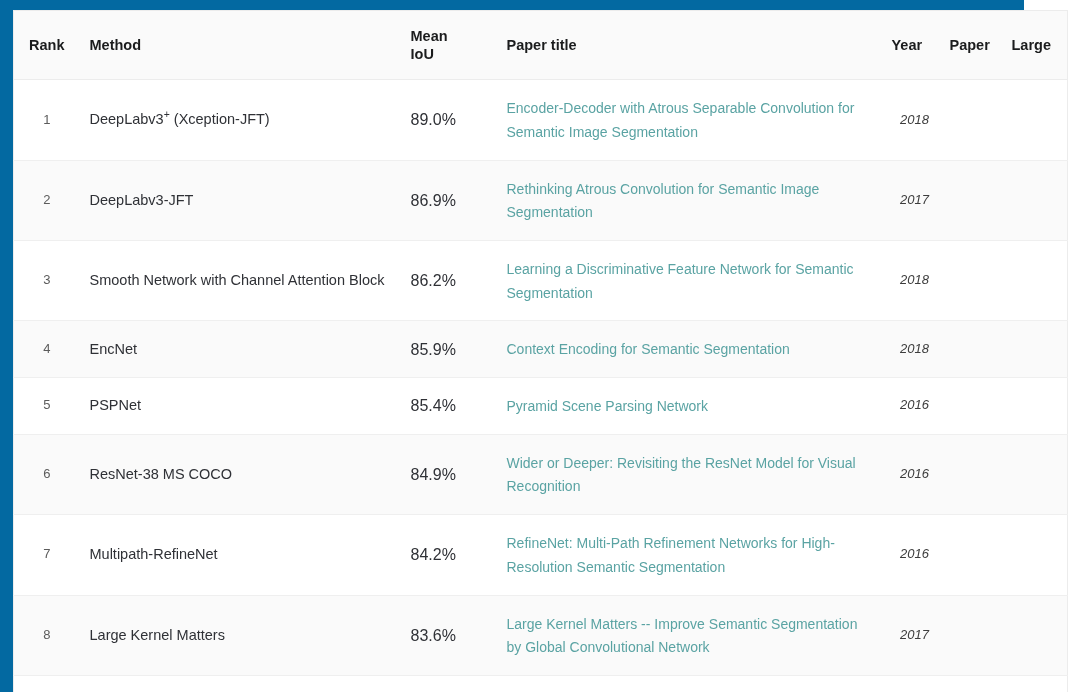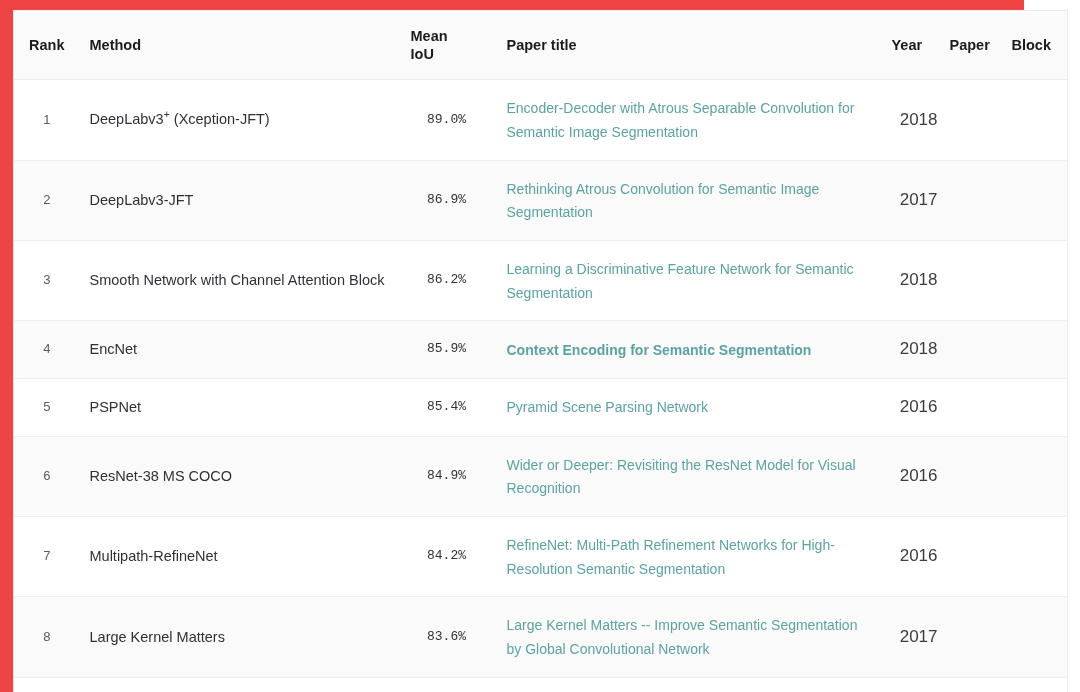--- a/index.html
+++ b/index.html
@@ -10,21 +10,21 @@
     height: 692px;
     background: #ffffff;
     font-family: "Liberation Sans", sans-serif;
     overflow: hidden;
   }
 
   .page-wrap {
     width: 1024px;
     height: 692px;
     padding: 10px 12px 0 13px;
-    background: #ef4444;
+    background: #0369a1;
   }
 
   .leaderboard-table {
     width: 1055px;
     border-collapse: collapse;
     border: 1px solid #ececec;
     background: #ffffff;
     table-layout: fixed;
   }
 
@@ -73,40 +73,40 @@
     padding-right: 4px;
   }
   td.cell-method {
     text-align: left;
     font-size: 14.5px;
     color: #2f3136;
     padding-left: 14px;
     padding-right: 16px;
   }
   td.cell-iou {
-    text-align: center;
-    font-size: 13px;
+    text-align: left;
+    font-size: 16px;
     color: #2f3136;
     padding-left: 2px;
     padding-right: 8px;
     white-space: nowrap;
-    font-family: Liberation Mono, monospace;
   }
   td.cell-paper {
     text-align: left;
     padding-left: 16px;
     padding-right: 14px;
   }
   td.cell-year {
-    text-align: right;
-    font-size: 17px;
+    text-align: center;
+    font-size: 13px;
     color: #3d3d3d;
     padding-left: 8px;
     padding-right: 4px;
     white-space: nowrap;
+    font-style: italic;
   }
   td.cell-paperlink, td.cell-codelink {
     padding-left: 8px;
     padding-right: 6px;
   }
 
   .paper-link {
     font-size: 14px;
     color: #5aa3a3;
     text-decoration: none;
@@ -129,21 +129,21 @@
       <tr style="background: rgb(250, 250, 250);">
         <th class="col-rank">Rank</th>
         <th class="col-method">Method</th>
         <th class="col-iou">
           <span>Mean</span><br>
           <span>IoU</span>
         </th>
         <th class="col-paper">Paper title</th>
         <th class="col-year">Year</th>
         <th class="col-plink">Paper</th>
-        <th class="col-clink">Block</th>
+        <th class="col-clink">Large</th>
       </tr>
     </thead>
     <tbody id="table-body">
         <tr>
           <td class="cell-rank">1</td>
           <td class="cell-method"><span>DeepLabv3</span><sup class="plus">+</sup><span> (Xception-JFT)</span></td>
           <td class="cell-iou">89.0%</td>
           <td class="cell-paper"><a class="paper-link" href="#" style="color: rgb(90, 163, 163);">Encoder-Decoder with Atrous Separable Convolution for Semantic Image Segmentation</a></td>
           <td class="cell-year">2018</td>
           <td class="cell-paperlink"></td>
@@ -164,21 +164,21 @@
           <td class="cell-iou">86.2%</td>
           <td class="cell-paper"><a class="paper-link" href="#" style="color: rgb(90, 163, 163);">Learning a Discriminative Feature Network for Semantic Segmentation</a></td>
           <td class="cell-year">2018</td>
           <td class="cell-paperlink"></td>
           <td class="cell-codelink"></td>
         </tr>
         <tr class="alt" style="background: rgb(250, 250, 250);">
           <td class="cell-rank">4</td>
           <td class="cell-method"><span>EncNet</span></td>
           <td class="cell-iou">85.9%</td>
-          <td class="cell-paper"><a class="paper-link" href="#" style="color: rgb(90, 163, 163); font-weight: bold;">Context Encoding for Semantic Segmentation</a></td>
+          <td class="cell-paper"><a class="paper-link" href="#" style="color: rgb(90, 163, 163);">Context Encoding for Semantic Segmentation</a></td>
           <td class="cell-year">2018</td>
           <td class="cell-paperlink"></td>
           <td class="cell-codelink"></td>
         </tr>
         <tr>
           <td class="cell-rank">5</td>
           <td class="cell-method"><span>PSPNet</span></td>
           <td class="cell-iou">85.4%</td>
           <td class="cell-paper"><a class="paper-link" href="#" style="color: rgb(90, 163, 163);">Pyramid Scene Parsing Network</a></td>
           <td class="cell-year">2016</td>

